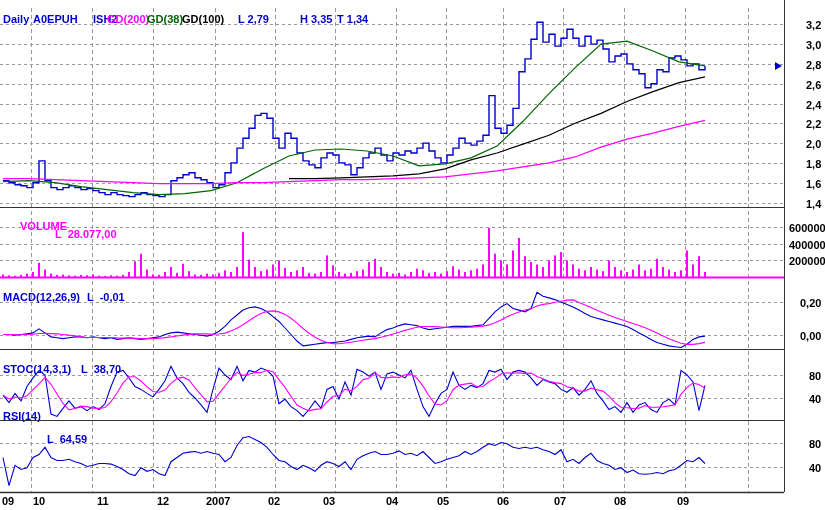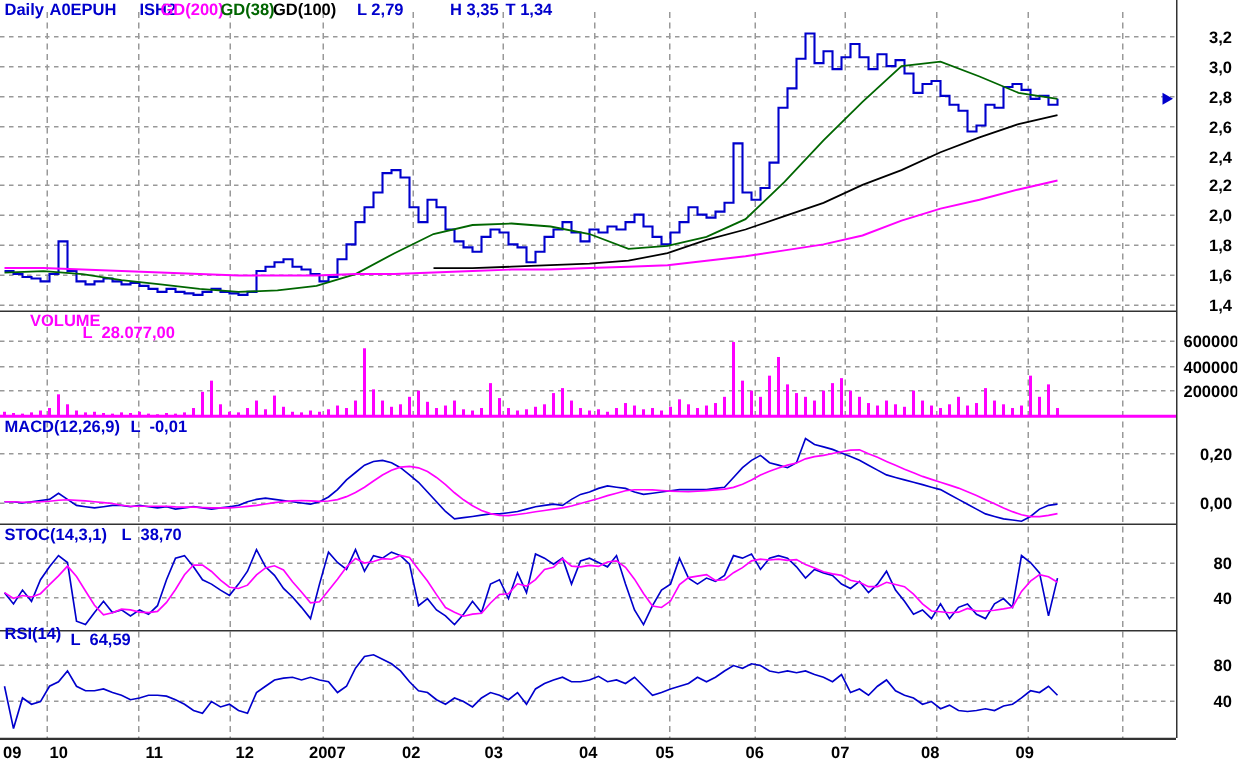--- a/index.html
+++ b/index.html
@@ -1,30 +1,30 @@
 <!DOCTYPE html>
 <html><head>
 <meta charset="utf-8">
 <title>Daily Chart</title>
 <style>
   html,body{margin:0;padding:0;background:#fff;}
   body{width:825px;height:510px;overflow:hidden;font-family:"Liberation Sans",sans-serif;}
   .app{position:relative;width:825px;height:510px;background:#fff;}
   svg{position:absolute;left:0;top:0;}
-  .hl{position:absolute;font:bold 11px "Liberation Sans",sans-serif;white-space:pre;line-height:12px;}
+  .hl{position:absolute;font:bold 11px "Liberation Sans",sans-serif;white-space:pre;line-height:12px;margin-top:12px;}
   .c-b{color:#0000cc}.c-m{color:#ff00ff}.c-g{color:#006600}.c-k{color:#000000}
   
   .h0{left:3px;top:1px}.h1{left:33px;top:1px}.h2{left:93px;top:1px}
   .h3{left:107px;top:1px}.h4{left:147px;top:1px}.h5{left:182px;top:1px}
   .h6{left:238px;top:1px}.h7{left:300px;top:1px}.h8{left:337px;top:1px}
   
   .vol-n{left:20px;top:208px}.vol-v{left:55px;top:216px}
   .macd-n{left:3px;top:279px}.macd-v{left:87px;top:279px}
   .stoc-n{left:3px;top:351px}.stoc-v{left:81px;top:351px}
-  .rsi-n{left:3px;top:417px}.rsi-v{left:47px;top:421px}
+  .rsi-n{left:3px;top:398px}.rsi-v{left:47px;top:421px}
 </style>
 </head>
 <body>
 
 <div class="app">
   <svg id="chart" width="825" height="510" viewBox="0 0 825 510">
       <g>
         <line x1="31.5" y1="8" x2="31.5" y2="492" stroke="#999999" stroke-width="1" stroke-dasharray="4 3"></line>
         <line x1="92.5" y1="8" x2="92.5" y2="492" stroke="#999999" stroke-width="1" stroke-dasharray="4 3"></line>
         <line x1="153.5" y1="8" x2="153.5" y2="492" stroke="#999999" stroke-width="1" stroke-dasharray="4 3"></line>

